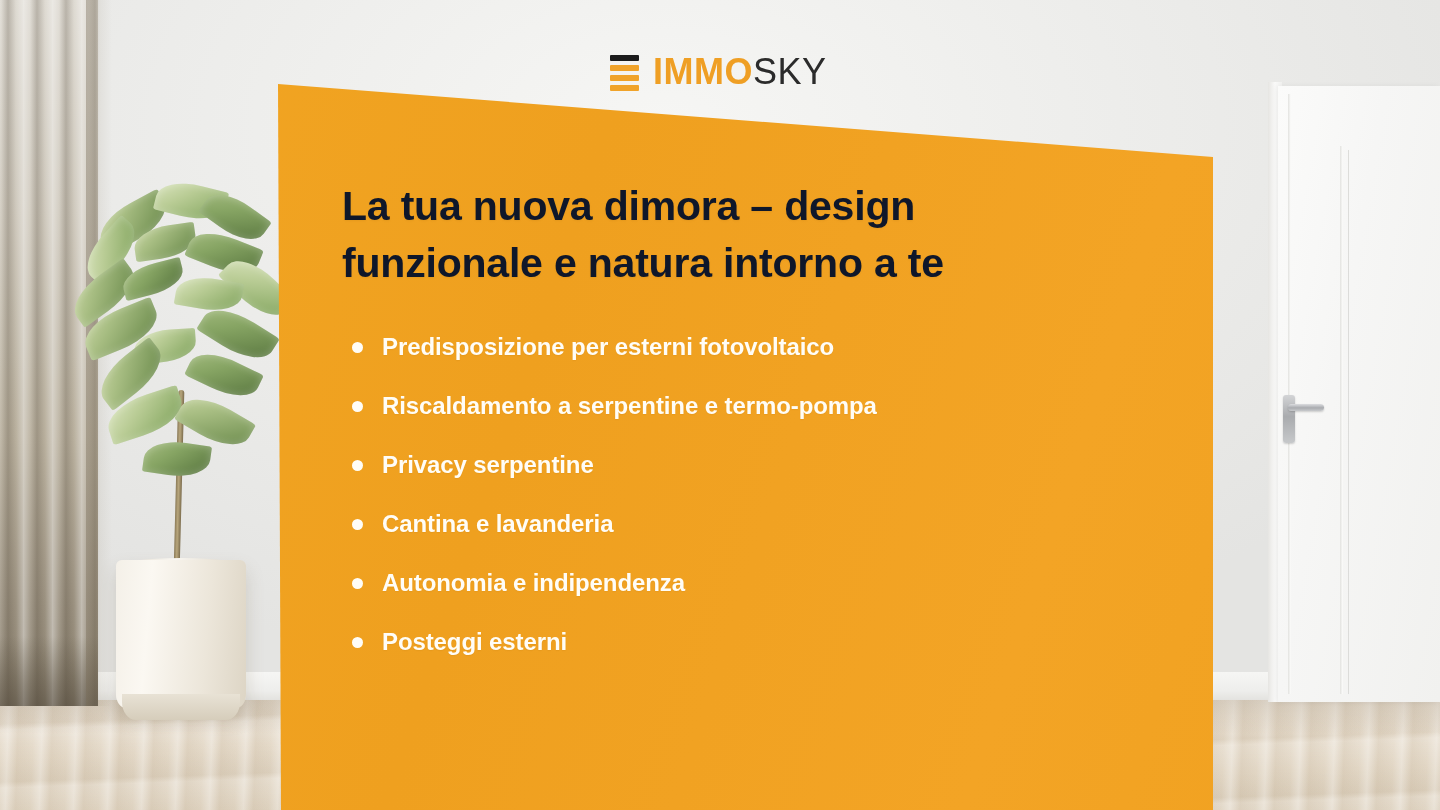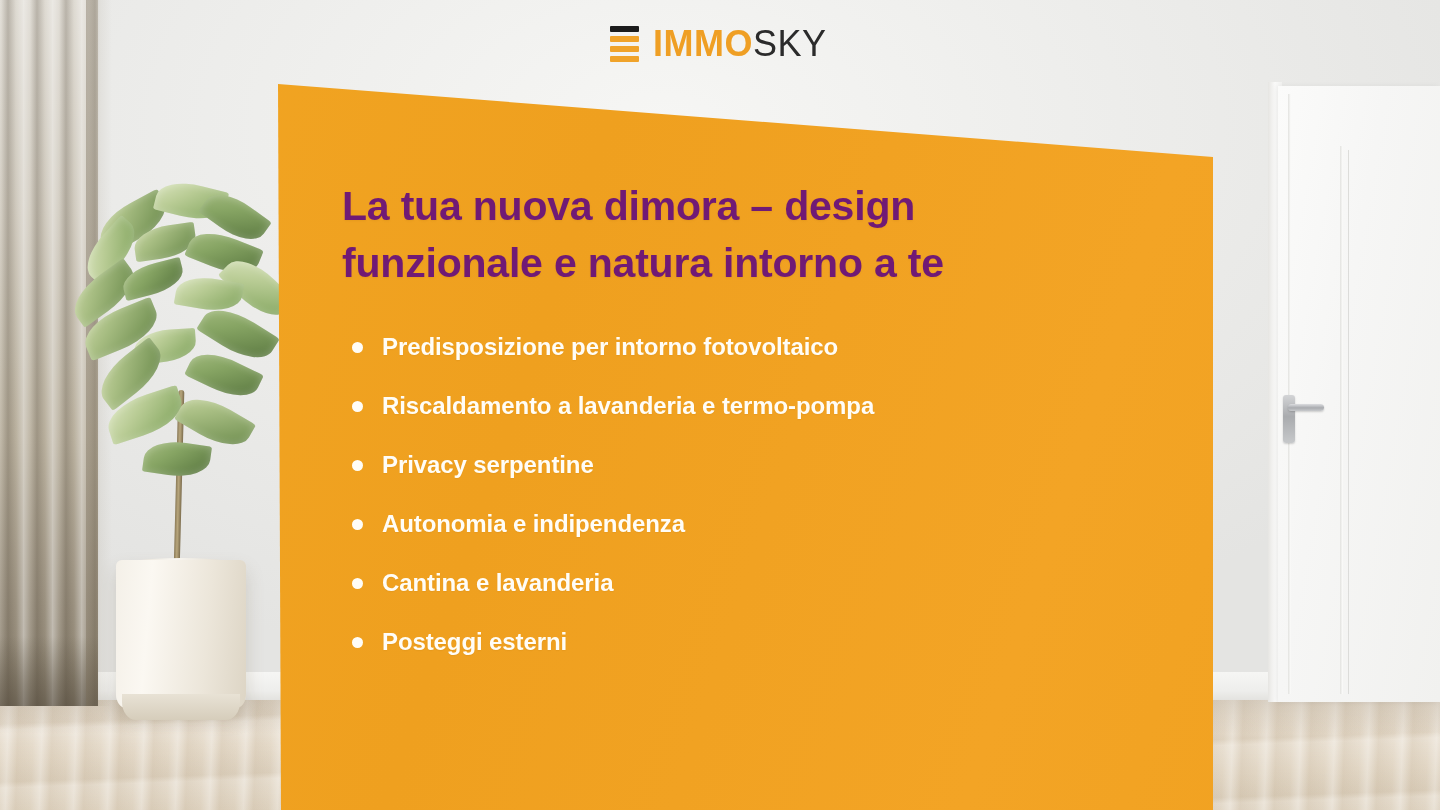--- a/index.html
+++ b/index.html
@@ -188,22 +188,22 @@
     position:absolute; left:0; top:0; width:1440px; height:810px;
     clip-path: polygon(278px 84px, 1213px 157px, 1213px 810px, 281px 810px);
     background:
       linear-gradient(90deg, rgba(255,255,255,0.13) 0px, rgba(255,255,255,0.00) 40px),
       linear-gradient(270deg, rgba(0,0,0,0.045) 0px, rgba(0,0,0,0.00) 34px);
     pointer-events:none;
   }
 
   
   .logo {
-    position:absolute; left:610px; top:25px;
-    display:flex; align-items:center; gap:14px;
+    position:absolute; left:610px; top:54px;
+    display:flex; align-items:flex-start; gap:14px;
     z-index:5;
   }
   .logo-mark {
     display:flex; flex-direction:column; justify-content:space-between;
     width:29px; height:37px; padding-top:1px;
   }
   .logo-bar { width:29px; height:6px; border-radius:1px; }
   .logo-bar.b1 { background:#1b1b1b; }
   .logo-bar.b2,
   .logo-bar.b3,
@@ -214,21 +214,21 @@
   }
   .logo-immo { color:#ef9f24; font-weight:700; }
   .logo-sky  { color:#2b2b2b; font-weight:400; }
 
   
   .content {
     position:absolute; left:342px; top:178px; width:760px;
     z-index:6;
   }
   .headline {
-    color:#701a75;
+    color:#0f172a;
     font-size:41px;
     font-weight:700;
     line-height:1.38;
     letter-spacing:-0.2px;
     width:720px;
     text-shadow:0 1px 2px rgba(160,100,10,0.12);
   }
   .bullets {
     list-style:none;
     margin-top:44px;
@@ -322,23 +322,23 @@
       <span class="logo-immo">IMMO</span>
       <span class="logo-sky">SKY</span>
     </div>
   </div>
 
   <div class="content">
 
     <h1 class="headline">La tua nuova dimora – design funzionale e natura intorno a te</h1>
 
     <ul class="bullets">
-      <li class="bullet">Predisposizione per intorno fotovoltaico</li>
-      <li class="bullet">Riscaldamento a lavanderia e termo-pompa</li>
+      <li class="bullet">Predisposizione per esterni fotovoltaico</li>
+      <li class="bullet">Riscaldamento a serpentine e termo-pompa</li>
       <li class="bullet">Privacy serpentine</li>
+      <li class="bullet">Cantina e lavanderia</li>
       <li class="bullet">Autonomia e indipendenza</li>
-      <li class="bullet">Cantina e lavanderia</li>
       <li class="bullet">Posteggi esterni</li>
     </ul>
 
   </div>
 
 </div>
 
 </body></html>

